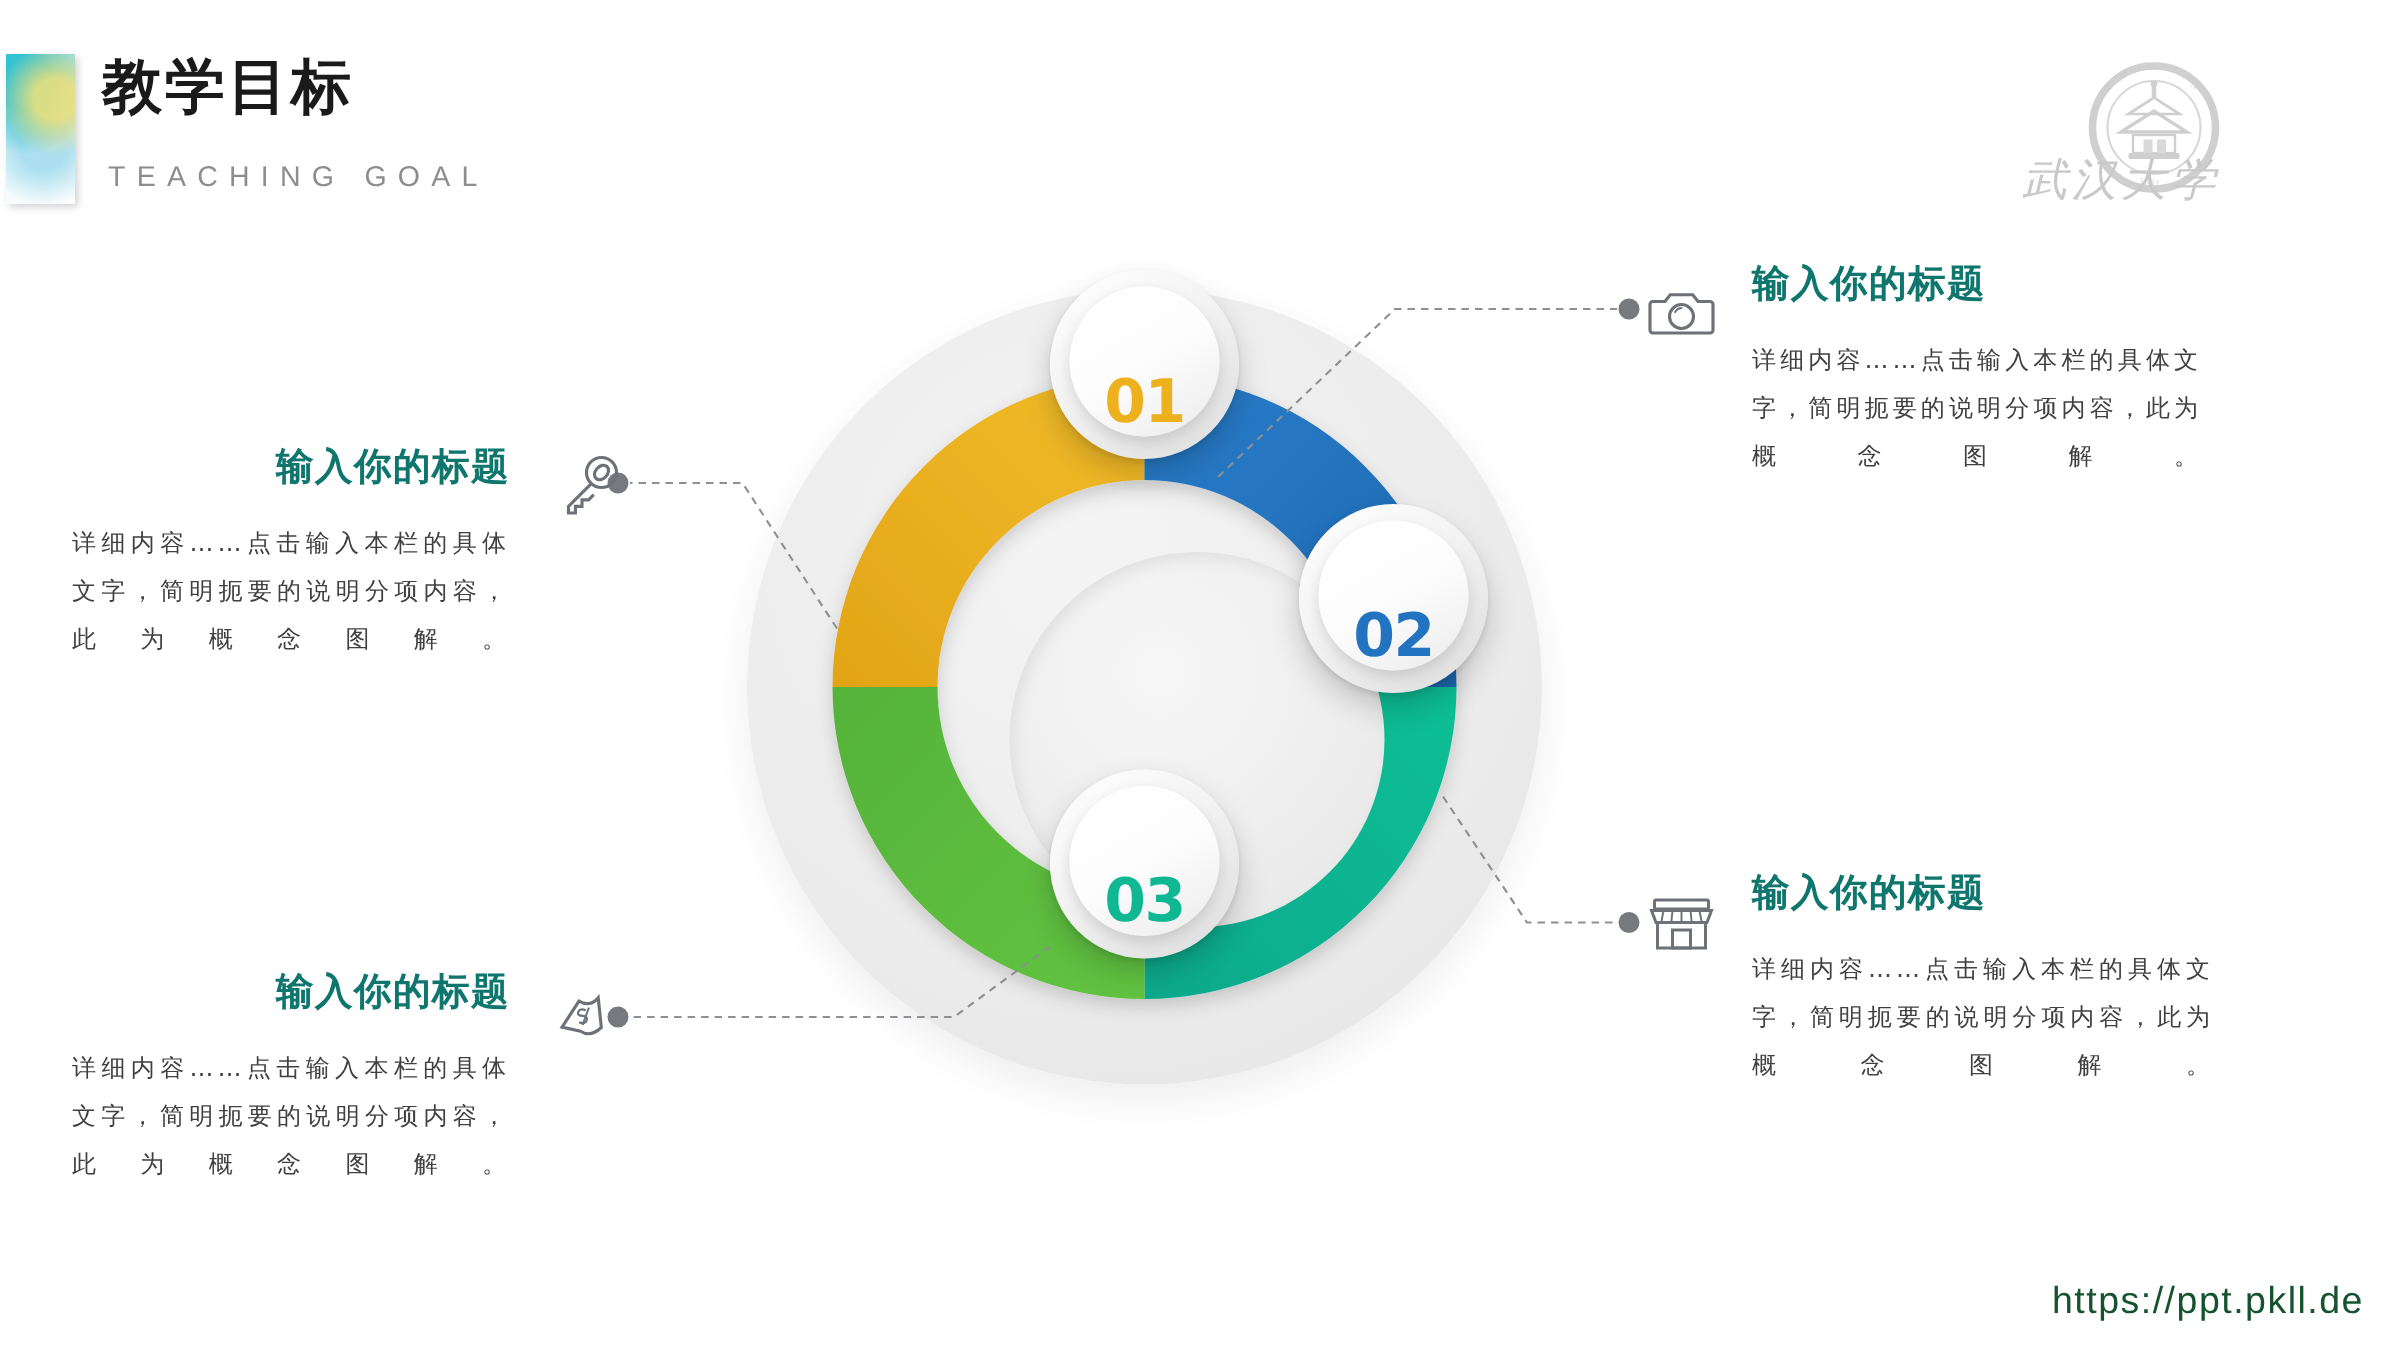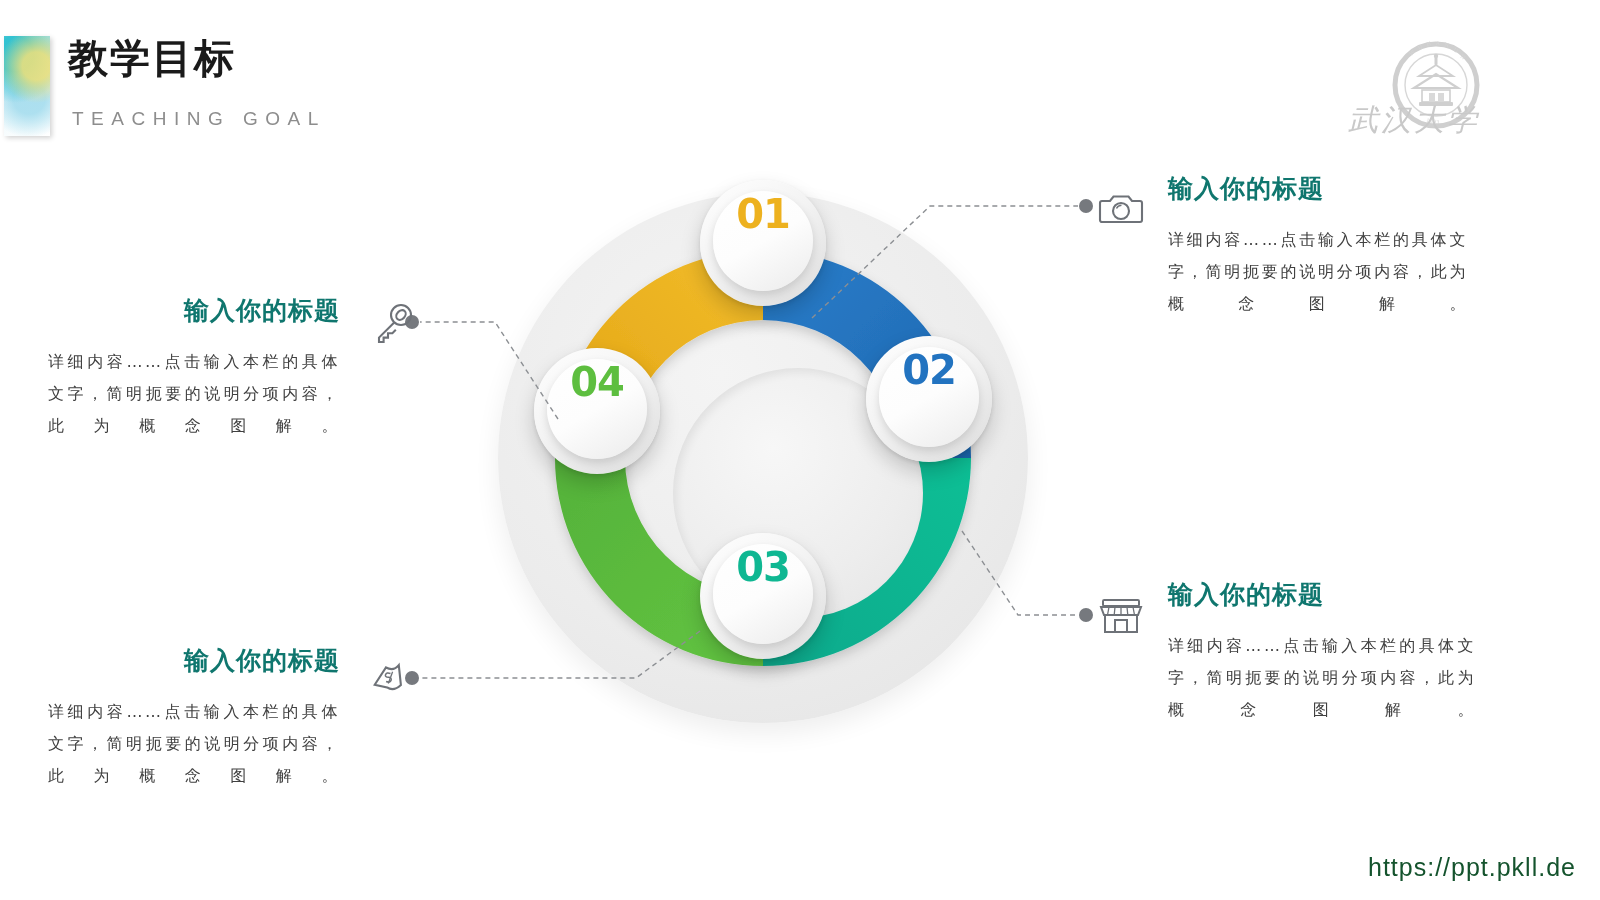--- a/index.html
+++ b/index.html
@@ -63,29 +63,29 @@
   .node .outer {
     position:absolute; inset:0; border-radius:50%;
     background:linear-gradient(145deg,#ffffff 0%,#f3f3f3 45%,#dcdcdc 100%);
     box-shadow:0 10px 20px rgba(0,0,0,.18), 0 2px 4px rgba(0,0,0,.10);
   }
   .node .inner {
     position:absolute; left:13px; top:11px; width:100px; height:100px;
     border-radius:50%;
     background:linear-gradient(150deg,#ffffff 0%,#fdfdfd 50%,#ebebeb 100%);
     box-shadow:0 4px 9px rgba(0,0,0,.13);
-    display:flex; align-items:flex-start; justify-content:center;
+    display:flex; align-items:flex-end; justify-content:center;
   }
   .node .num {
     font-size:40px; font-weight:bold; letter-spacing:-1px;
     font-family:"DejaVu Sans","Liberation Sans",sans-serif;
   }
   #node1 { left:202px; top:-13px; }
   #node2 { left:368px; top:143px; }
-  #node3 { left:202px; top:340px;text-decoration:underline; }
+  #node3 { left:202px; top:320px;text-decoration:underline; }
   #node4 { left:36px;  top:155px; }
 
   
   .lines { position:absolute; inset:0; pointer-events:none; }
 
   
   .info { position:absolute; }
   .info .h {
     font-size:25px; font-weight:bold; color:#0f766e; letter-spacing:1px;
     font-family:"DejaVu Sans","Liberation Sans",sans-serif;
@@ -205,26 +205,20 @@
       <div class="inner">
         <span class="num" style="color:#2273C0">02</span>
       </div>
     </div>
     <div class="node" id="node3">
       <div class="outer"></div>
       <div class="inner">
         <span class="num" style="color:#0FB792">03</span>
       </div>
     </div>
-    <div class="node" id="node4">
-      <div class="outer"></div>
-      <div class="inner">
-        <span class="num" style="color:#5DBE3F">04</span>
-      </div>
-    </div>
   </div>
 
   <svg class="lines" width="1600" height="900">
     <g stroke="#8c8f93" stroke-width="1.4" stroke-dasharray="5 4" fill="none">
       <path d="M 812 318 L 930 206 L 1078 206"></path>
       <path d="M 962 531 L 1018 615 L 1078 615"></path>
       <path d="M 558 419 L 495 322 L 420 322"></path>
       <path d="M 700 631 L 636 678 L 420 678"></path>
     </g>
     <g fill="#76797e">

